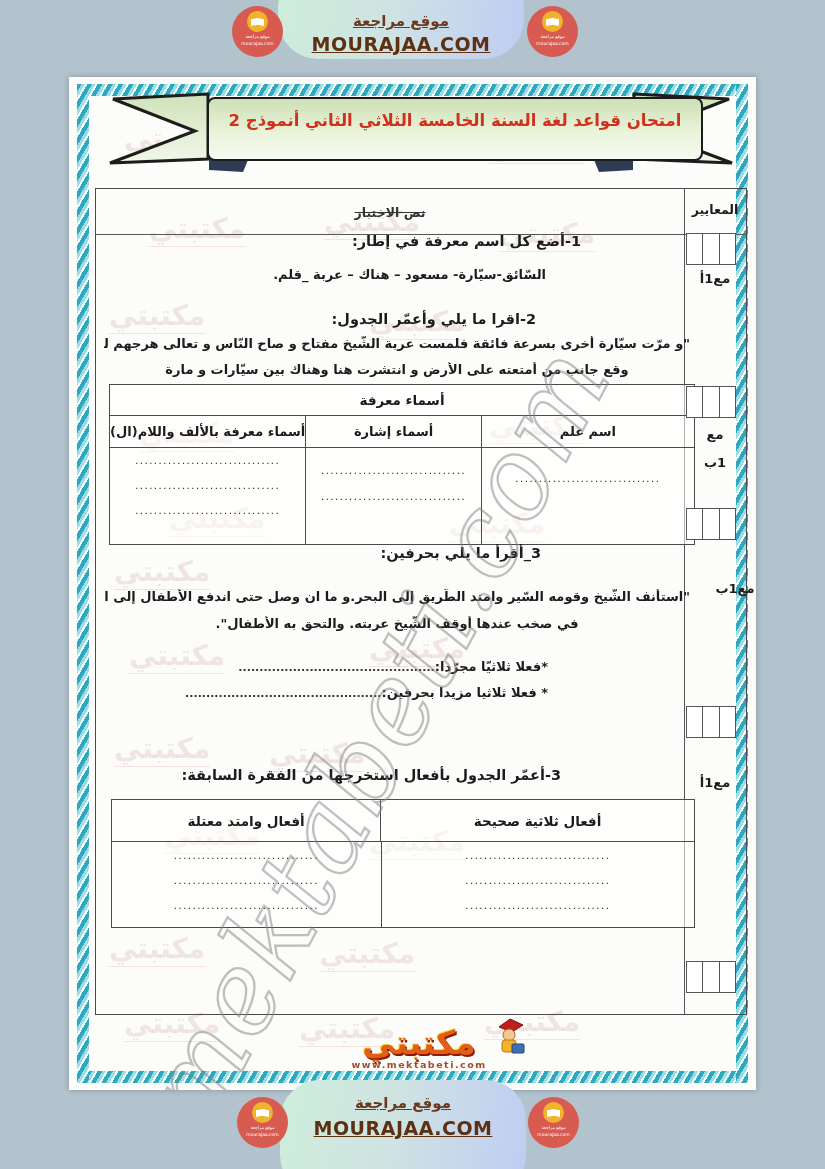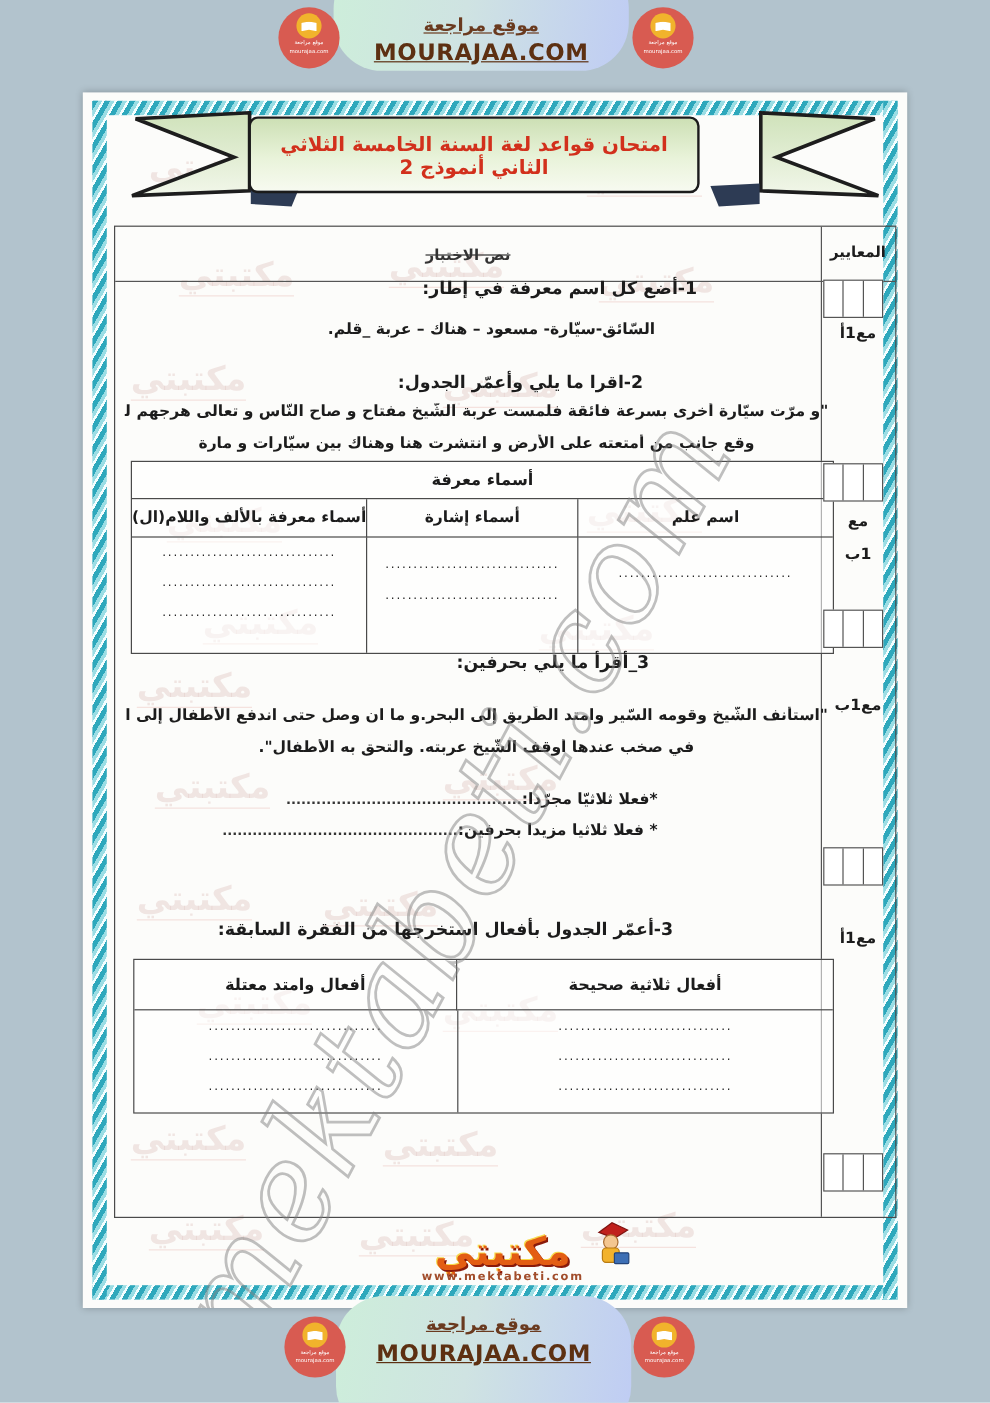--- a/index.html
+++ b/index.html
@@ -33,21 +33,21 @@
   .strip-left{left:8px;top:7px;width:12px;height:999px;}
   .strip-right{left:667px;top:7px;width:12px;height:999px;}
 
   
   .wm-big{position:absolute;left:0;top:0;pointer-events:none;z-index:3;}
   .wm{position:absolute;font-size:28px;font-weight:bold;direction:rtl;white-space:nowrap;
       color:rgba(178,112,103,.16);border-bottom:1px solid rgba(205,70,55,.14);padding-bottom:1px;z-index:0;}
 
   
   .ribbon-svg{position:absolute;left:0;top:0;z-index:2;}
-  .ribbon-rect{position:absolute;left:138px;top:20px;width:376px;height:64px;z-index:3;
+  .ribbon-rect{position:absolute;left:138px;top:20px;width:496px;height:64px;z-index:3;
        border:2.5px solid #1b1b1b;border-radius:8px;box-sizing:border-box;
        background:linear-gradient(180deg,#cde0b5 0%,#e9f3da 55%,#f7faf0 100%);}
   .ribbon-title{margin-top:12px;text-align:center;direction:rtl;
        color:#d2301c;font-weight:bold;font-size:16.5px;}
 
   
   .exam{position:absolute;left:26px;top:111px;width:650px;height:825px;z-index:2;
         border:1.6px solid #4a4a4a;box-sizing:content-box;font-size:13px;color:#1c1c1c;}
   .head-line{position:absolute;top:45px;left:0;right:0;border-top:1.4px solid #555;}
   .col-sep{position:absolute;left:588px;top:0;bottom:0;border-left:1.4px solid #555;}
@@ -263,21 +263,21 @@
           <i></i>
           <i></i>
         </div>
       <div class="crit-label" style="top:238px;">مع</div>
       <div class="crit-label" style="top:266px;">1ب</div>
       <div class="crit-box" style="top:319px;">
           <i></i>
           <i></i>
           <i></i>
         </div>
-      <div class="crit-label" style="top:392px;">مع1ب</div>
+      <div class="crit-label" style="top:392px;margin-left:20px;">مع1ب</div>
       <div class="crit-box" style="top:517px;">
           <i></i>
           <i></i>
           <i></i>
         </div>
       <div class="crit-label" style="top:586px;">مع1أ</div>
       <div class="crit-box" style="top:772px;">
           <i></i>
           <i></i>
           <i></i>

